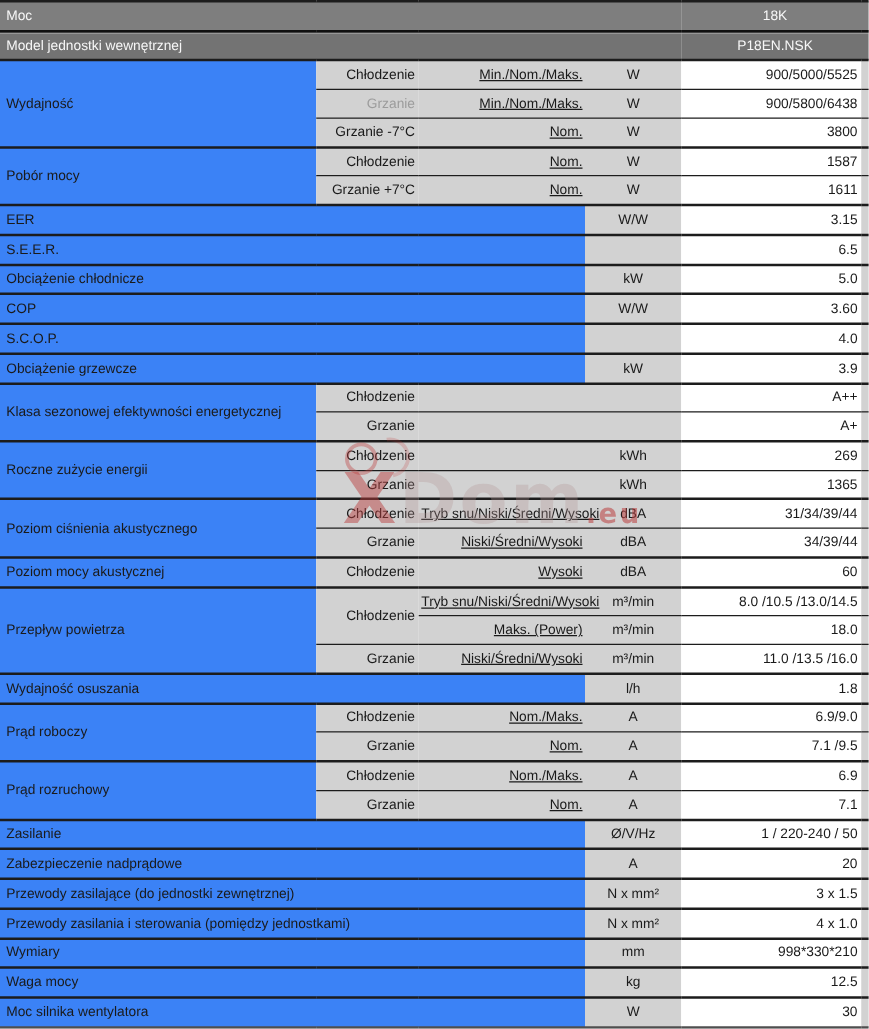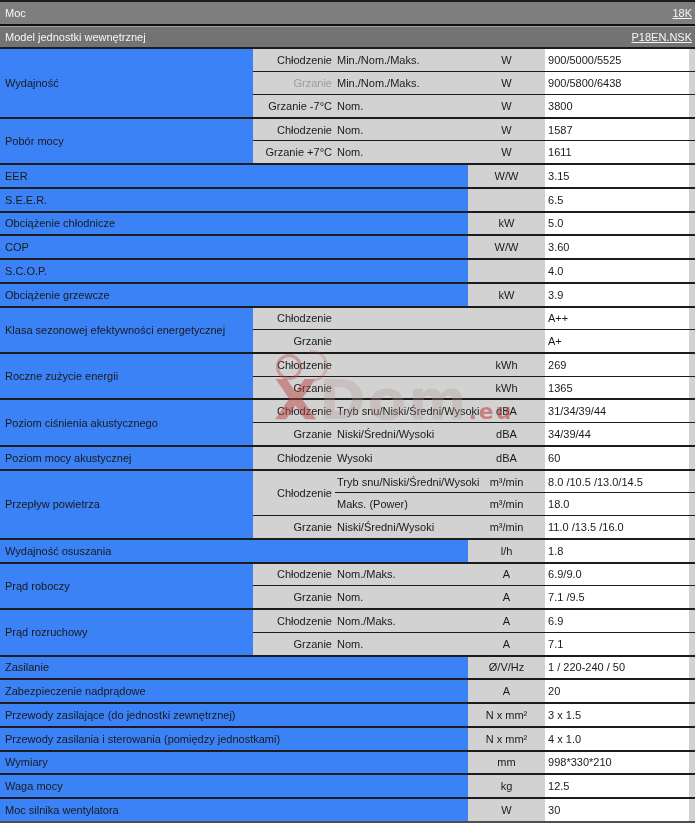--- a/index.html
+++ b/index.html
@@ -13,28 +13,28 @@
           border-top:2px solid #1c1c1c; border-bottom:2px solid #4f4f4f; }
   td { height:21.6px; padding:0 3px; white-space:nowrap; overflow:visible;
        vertical-align:middle; }
 
   
   tr.header-row td { color:#f7f7f7; }
   tr.header-row-0 td { background:#7e7e7e; }
   tr.header-row-1 td { background:#737373; border-top:2px solid #101010;
                        box-shadow: inset 0 1px 0 rgba(255,255,255,0.35); }
   td.hlabel { text-align:left; padding-left:5px;margin-top:26px; }
-  td.hvalue { text-align:right;text-decoration:underline; }
+  td.hvalue { text-align:center; }
 
   
   td.label { background:#3b82f6; text-align:left; padding-left:5px; }
   td.mode  { background:#d2d2d2; text-align:right; }
-  td.sub   { background:#d2d2d2; text-align:left; padding:0 2px; }
+  td.sub   { background:#d2d2d2; text-align:right; padding:0 2px;text-decoration:underline; }
   td.unit  { background:#d2d2d2; text-align:center; padding:0 1px; }
-  td.value { background:#ffffff; text-align:left;margin-top:24px; }
+  td.value { background:#ffffff; text-align:right;margin-top:24px; }
   td.edge  { background:#d2d2d2; padding:0; }
   td.muted { color:#9c9c9c; }
 
   tr.group-first td { border-top:2px solid #1c1c1c; }
   tr.group-inner td { border-top:1px solid #1c1c1c; }
 
   
   .watermark { position:absolute; left:262px; top:348px; width:320px; height:110px;
                pointer-events:none; z-index:3; font-family:"DejaVu Sans", sans-serif; }
   .wm-ring { position:absolute; left:14px; top:6px; width:20px; height:20px;

